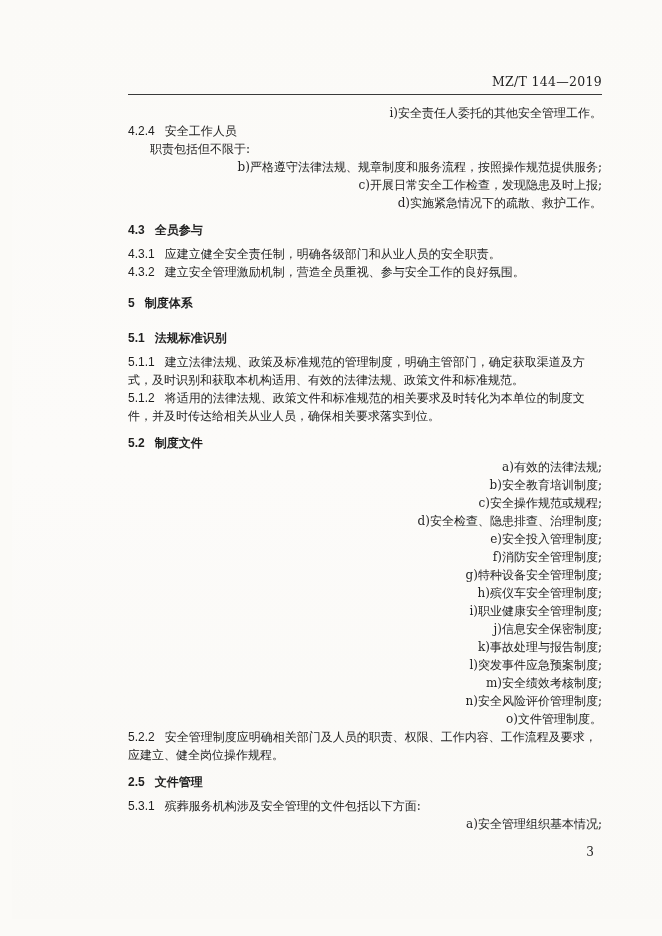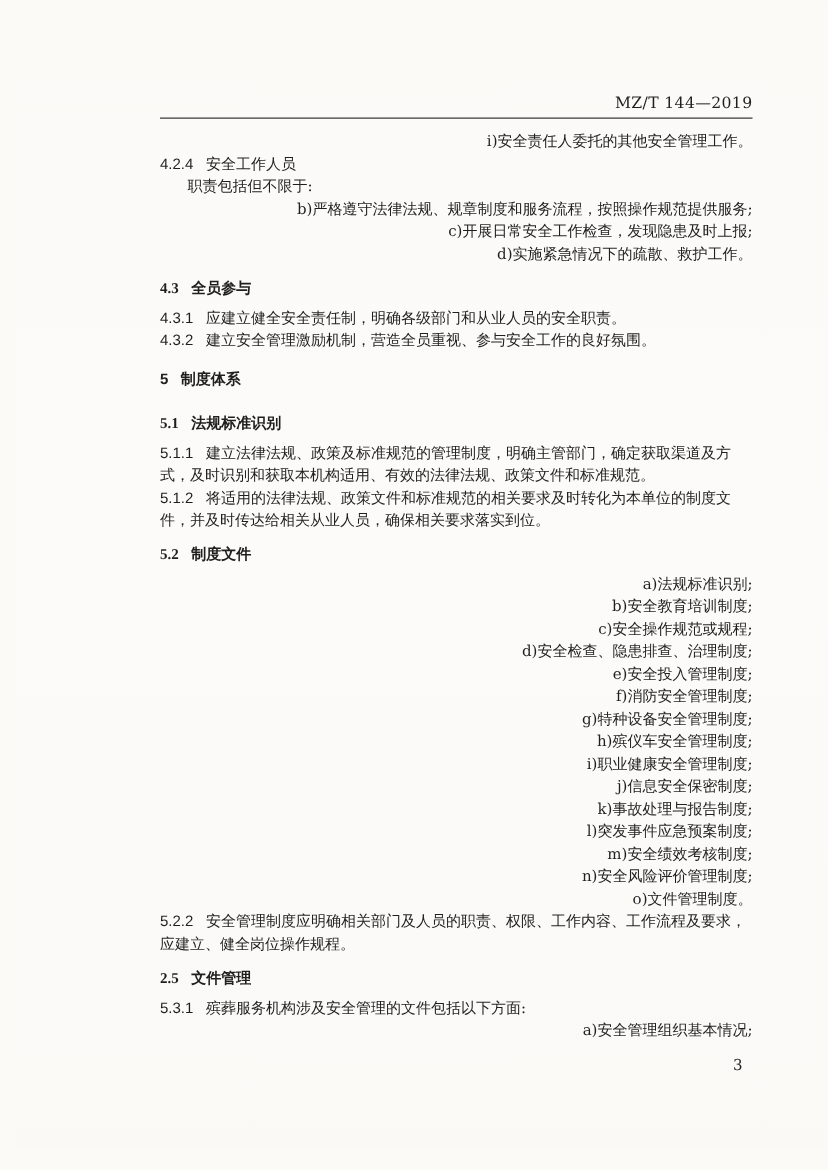--- a/index.html
+++ b/index.html
@@ -33,21 +33,21 @@
   p.plain { padding-left: 22px; }
   p.clause .num {
     font-family: "Liberation Sans", "DejaVu Sans", sans-serif;
     margin-right: 10px;
     text-align: center;
   }
   p.heading, p.chapter {
     font-family: "Liberation Sans", "DejaVu Sans", sans-serif;
     font-weight: 700;
   }
-  p.heading { padding-top: 9px; padding-bottom: 6px; font-family: Liberation Serif, serif; }
+  p.heading { padding-top: 9px; padding-bottom: 6px; }
   p.chapter { padding-top: 13px; padding-bottom: 8px; }
   p.heading .num, p.chapter .num { margin-right: 10px; }
   .page-number {
     position: absolute;
     right: 80px;
     bottom: 60px;
     font-size: 12px;
   }
 </style>
 </head>
@@ -65,21 +65,21 @@
       <p class="item"><span class="label">c)</span><span class="txt">开展日常安全工作检查，发现隐患及时上报;</span></p>
       <p class="item"><span class="label">d)</span><span class="txt">实施紧急情况下的疏散、救护工作。</span></p>
       <p class="heading"><span class="num">4.3</span><span class="txt">全员参与</span></p>
       <p class="clause"><span class="num">4.3.1</span><span class="txt">应建立健全安全责任制，明确各级部门和从业人员的安全职责。</span></p>
       <p class="clause"><span class="num">4.3.2</span><span class="txt">建立安全管理激励机制，营造全员重视、参与安全工作的良好氛围。</span></p>
       <p class="chapter"><span class="num">5</span><span class="txt">制度体系</span></p>
       <p class="heading"><span class="num">5.1</span><span class="txt">法规标准识别</span></p>
       <p class="clause"><span class="num">5.1.1</span><span class="txt">建立法律法规、政策及标准规范的管理制度，明确主管部门，确定获取渠道及方式，及时识别和获取本机构适用、有效的法律法规、政策文件和标准规范。</span></p>
       <p class="clause"><span class="num">5.1.2</span><span class="txt">将适用的法律法规、政策文件和标准规范的相关要求及时转化为本单位的制度文件，并及时传达给相关从业人员，确保相关要求落实到位。</span></p>
       <p class="heading"><span class="num">5.2</span><span class="txt">制度文件</span></p>
-      <p class="item"><span class="label">a)</span><span class="txt">法规标准识别;</span></p>
+      <p class="item"><span class="label">a)</span><span class="txt">有效的法律法规;</span></p>
       <p class="item"><span class="label">b)</span><span class="txt">安全教育培训制度;</span></p>
       <p class="item"><span class="label">c)</span><span class="txt">安全操作规范或规程;</span></p>
       <p class="item"><span class="label">d)</span><span class="txt">安全检查、隐患排查、治理制度;</span></p>
       <p class="item"><span class="label">e)</span><span class="txt">安全投入管理制度;</span></p>
       <p class="item"><span class="label">f)</span><span class="txt">消防安全管理制度;</span></p>
       <p class="item"><span class="label">g)</span><span class="txt">特种设备安全管理制度;</span></p>
       <p class="item"><span class="label">h)</span><span class="txt">殡仪车安全管理制度;</span></p>
       <p class="item"><span class="label">i)</span><span class="txt">职业健康安全管理制度;</span></p>
       <p class="item"><span class="label">j)</span><span class="txt">信息安全保密制度;</span></p>
       <p class="item"><span class="label">k)</span><span class="txt">事故处理与报告制度;</span></p>

